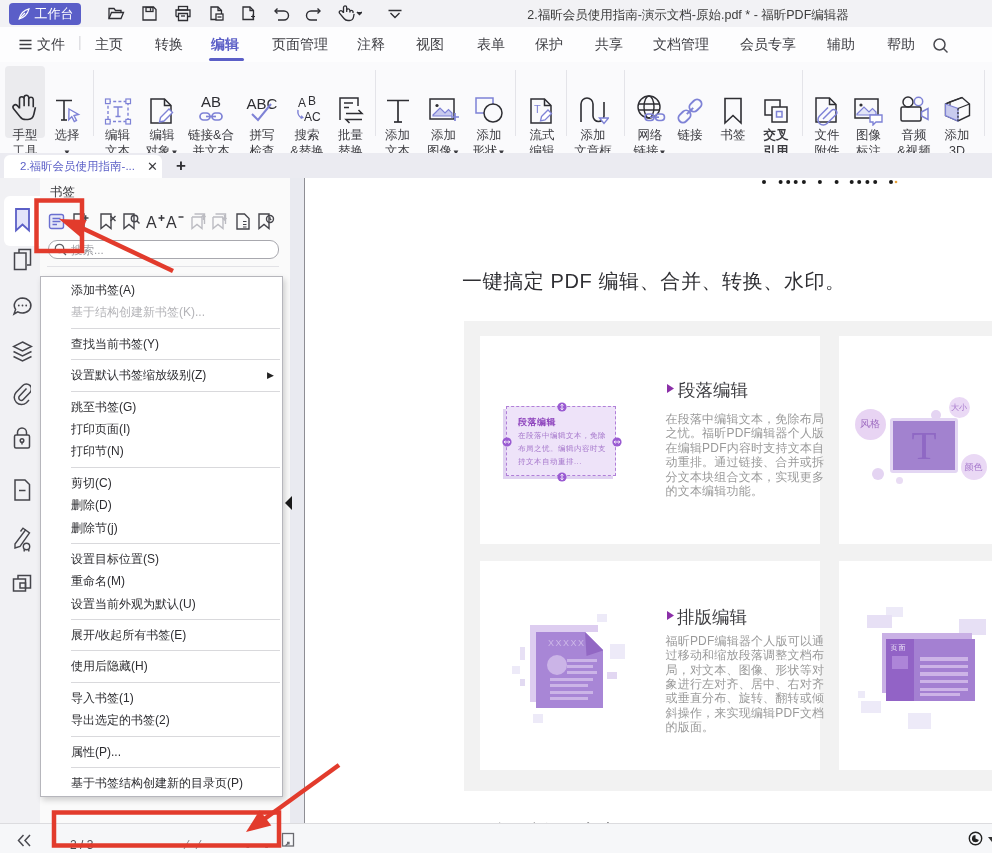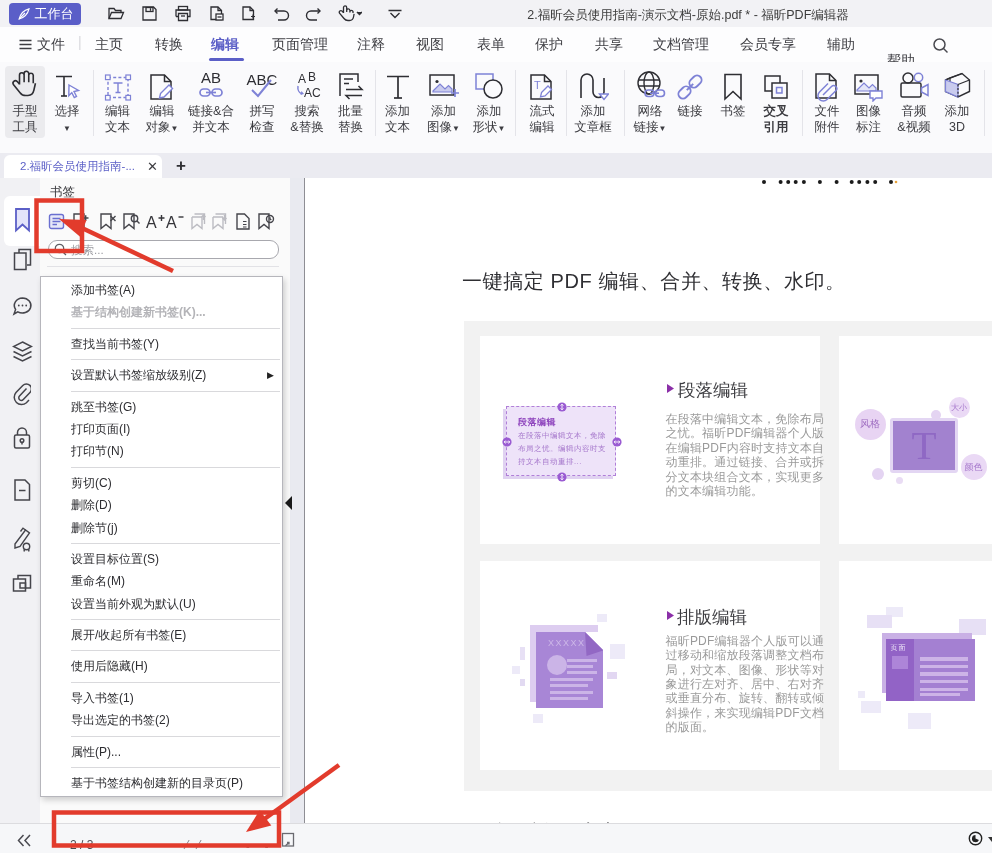--- a/index.html
+++ b/index.html
@@ -11,41 +11,41 @@
   #wsbtn{left:9px;top:3px;width:72px;height:22px;background:#5a5ec8;border-radius:4px;
     color:#fff;font-size:13px;display:flex;align-items:center;justify-content:center;gap:4px;}
   #wintitle{left:448px;top:7px;width:480px;text-align:center;font-size:12.5px;color:#3c3c3c;white-space:nowrap;}
   #menubar{left:0;top:27px;width:992px;height:35px;background:#fdfdfe;}
   .mi{position:absolute;top:36px;font-size:14px;color:#3d3d42;white-space:nowrap;}
   .mi.act{color:#5b5fc7;font-weight:bold;}
   #miul{left:209px;top:57.5px;width:35px;height:3px;background:#5b5fc7;border-radius:2px;}
   #ribbon{left:0;top:62px;width:992px;height:91px;background:#fafafc;border-bottom:1px solid #e7e7eb;}
   .rsep{position:absolute;top:70px;width:1px;height:66px;background:#e4e4e9;}
   .tool{position:absolute;top:66px;text-align:center;color:#3c3c41;}
-  .tool .ic{height:36px;display:flex;align-items:flex-end;justify-content:center;}
+  .tool .ic{height:36px;display:flex;align-items:flex-end;justify-content:center;margin-top:24px;}
   .tool .lb{font-size:12.5px;line-height:15.5px;white-space:nowrap;margin-top:2px;}
   #tabbar{left:0;top:153px;width:992px;height:25px;background:#ebebf1;}
   #tab1{left:4px;top:155px;width:158px;height:23px;background:#fff;border-radius:6px 6px 0 0;
     display:flex;align-items:center;font-size:11.5px;color:#5b5fc7;white-space:nowrap;}
   #strip{left:0;top:178px;width:40px;height:645px;background:#f1f1f4;}
   #panel{left:40px;top:178px;width:250px;height:645px;background:#fafafa;}
   #splitter{left:290px;top:178px;width:14px;height:645px;background:#e9eaf0;}
   #page{left:304px;top:178px;width:688px;height:645px;background:#fff;overflow:hidden;}
   #pageedge{left:303.5px;top:178px;width:1.2px;height:645px;background:#8e8e94;}
   #bigtitle{left:158px;top:90px;font-size:20px;color:#2f2f33;letter-spacing:0.6px;white-space:nowrap;}
   #graybox{left:160px;top:143px;width:528px;height:470px;background:#f2f2f2;}
   .card{position:absolute;background:#fff;}
   .sechead{position:absolute;font-size:17.5px;color:#3d3d41;white-space:nowrap;}
   .ptxt{position:absolute;font-size:12px;line-height:14.5px;color:#9a9a9a;letter-spacing:0.2px;}
   .deco{position:absolute;background:#edeaf8;}
   #statusbar{left:0;top:823px;width:992px;height:30px;background:#f6f7f9;border-top:1px solid #dcdcdf;}
   #ctxmenu{left:40px;top:276px;width:243px;background:#fff;border:1px solid #b6b6bc;
     box-shadow:2px 3px 6px rgba(0,0,0,0.18);box-sizing:border-box;padding:2px 0;}
   .ci{height:22.4px;line-height:22.4px;padding-left:30px;font-size:12px;color:#2d2d31;white-space:nowrap;position:relative;}
-  .ci.dis{color:#b4b4b8;font-weight:bold;}
+  .ci.dis{color:#b4b4b8;}
   .csep{height:1px;background:#d9d9dc;margin:4px 2px 4px 30px;}
   .carr{position:absolute;right:8px;top:0px;font-size:9px;color:#222;}
 </style>
 </head>
 <body>
 <div id="app">
   <div id="titlebar" class="abs"></div>
   <div id="wsbtn" class="abs"><svg width="14" height="14" viewBox="0 0 14 14">
         <path d="M2.2 12 C3.5 6.5 7 3 12 1.8 C10.8 6.8 7.5 10.3 2.2 12 Z" fill="none" stroke="#fff" stroke-width="1.2"></path>
         <path d="M2.2 12 L8 6" stroke="#fff" stroke-width="1.1"></path>
@@ -123,21 +123,21 @@
   <div class="mi act" style="left:211px;">编辑</div>
   <div class="mi" style="left:272px;">页面管理</div>
   <div class="mi" style="left:357px;">注释</div>
   <div class="mi" style="left:416px;">视图</div>
   <div class="mi" style="left:477px;">表单</div>
   <div class="mi" style="left:535px;">保护</div>
   <div class="mi" style="left:595px;">共享</div>
   <div class="mi" style="left:653px;">文档管理</div>
   <div class="mi" style="left:740px;">会员专享</div>
   <div class="mi" style="left:827px;">辅助</div>
-  <div class="mi" style="left:887px;margin-top:16px;">帮助</div>
+  <div class="mi" style="left:887px;">帮助</div>
   <div class="abs" style="left:932px;top:37px;">
       <svg width="17" height="17" viewBox="0 0 17 17" fill="none" stroke="#4a4a50" stroke-width="1.5">
         <circle cx="7.5" cy="7.5" r="5.5"></circle>
         <path d="M11.5 11.5 L15.5 15.5"></path>
       </svg>
     </div>
   <div id="miul" class="abs"></div>
   <div id="ribbon" class="abs"></div>
   <div class="abs" style="left:5px;top:66px;width:40px;height:72px;background:#ebebee;border-radius:4px;"></div>
   <div class="tool" style="left:5px;width:40px;">

